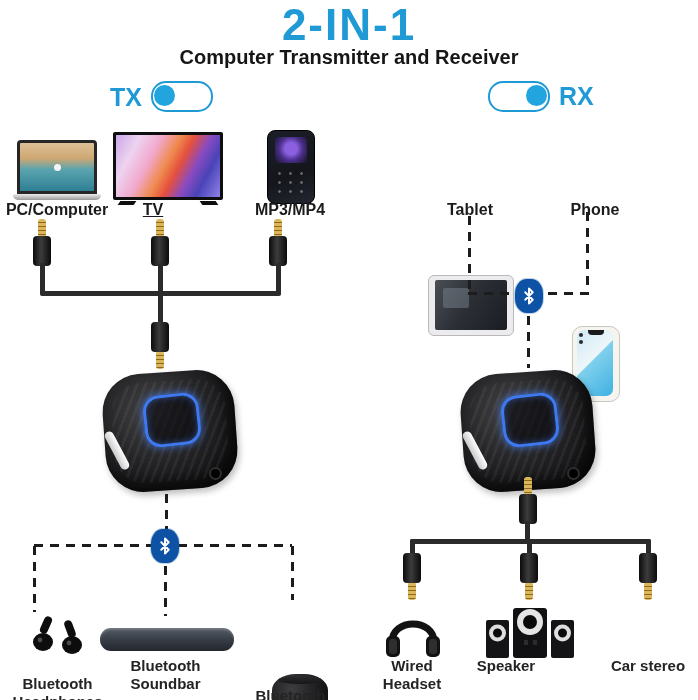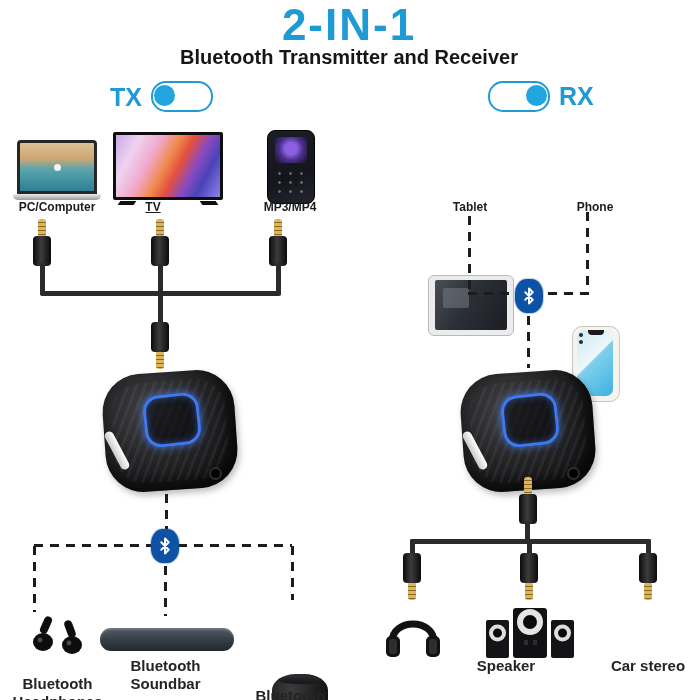--- a/index.html
+++ b/index.html
@@ -14,21 +14,21 @@
 
   
   .mode-group{display:flex;align-items:center;gap:9px;}
   .mode-label{font-size:25px;font-weight:800;color:#1f9ad5;}
   .toggle{width:58px;height:27px;border:2.5px solid #1f9ad5;border-radius:15px;background:#fff;position:relative;}
   .toggle .knob{position:absolute;top:1.5px;width:21px;height:21px;border-radius:50%;background:#22a5de;}
   .toggle.knob-left .knob{left:1.5px;}
   .toggle.knob-right .knob{right:1.5px;}
 
   
-  .src-label{font-size:12px;font-weight:700;color:#1b1b1b;text-align:center;line-height:1.1;}
+  .src-label{font-size:16px;font-weight:700;color:#1b1b1b;text-align:center;line-height:1.1;}
   .sink-label{font-size:15px;font-weight:600;color:#242424;text-align:center;line-height:1.18;}
 
   
   .cable-v{width:5px;background:#2b2b2b;border-radius:2px;}
   .cable-h{height:5px;background:#2b2b2b;border-radius:2px;}
   .dash-v{width:3px;background:repeating-linear-gradient(180deg,#1c1c1c 0 9px,transparent 9px 16px);}
   .dash-h{height:3px;background:repeating-linear-gradient(90deg,#1c1c1c 0 9px,transparent 9px 16px);}
 
   
   .jack{display:flex;flex-direction:column;align-items:center;width:18px;}
@@ -98,21 +98,21 @@
        background:radial-gradient(ellipse at 35% 25%,#3d3d3f 0%,#1a1a1c 55%,#070708 100%);position:relative;}
   .cyl-speaker:before{content:"";position:absolute;left:6px;top:2px;right:6px;height:8px;border-radius:50%;
        background:linear-gradient(#2c2c2e,#151517);}
 </style>
 </head>
 <body>
 
 <div class="stage">
 
   <div class="abs title">2-IN-1</div>
-  <div class="abs subtitle">Bluetooth Transmitter and Receiver</div>
+  <div class="abs subtitle">Computer Transmitter and Receiver</div>
 
   <div class="abs mode-group" style="left:110px;top:81px;align-items:flex-end;">
     <span class="mode-label">TX</span>
     <div class="toggle knob-left">
         <div class="knob"></div>
       </div>
   </div>
 
   <div class="abs mode-group" style="left:488px;top:81px;">
     <div class="toggle knob-right">
@@ -265,16 +265,17 @@
     <rect x="29" y="2" width="34" height="50" rx="3" fill="#111113"></rect>
     <circle cx="46" cy="16" r="10" fill="#0a0a0a" stroke="#e4e4e4" stroke-width="6"></circle>
     <rect x="40" y="34" width="4" height="5" fill="#2c2c2e"></rect>
       <rect x="49" y="34" width="4" height="5" fill="#2c2c2e"></rect>
     <rect x="2" y="14" width="23" height="38" rx="2" fill="#141416"></rect>
     <circle cx="13.5" cy="27" r="6.5" fill="#0a0a0a" stroke="#dedede" stroke-width="4"></circle>
     <rect x="67" y="14" width="23" height="38" rx="2" fill="#141416"></rect>
     <circle cx="78.5" cy="27" r="6.5" fill="#0a0a0a" stroke="#dedede" stroke-width="4"></circle>
   </svg>
 
+  <div class="abs sink-label" style="left:377px;top:657px;width:70px;">Wired Headset</div>
   <div class="abs sink-label" style="left:449px;top:657px;width:114px;">Speaker</div>
   <div class="abs sink-label" style="left:591px;top:657px;width:114px;">Car stereo</div>
 
 </div>
 
 </body></html>

